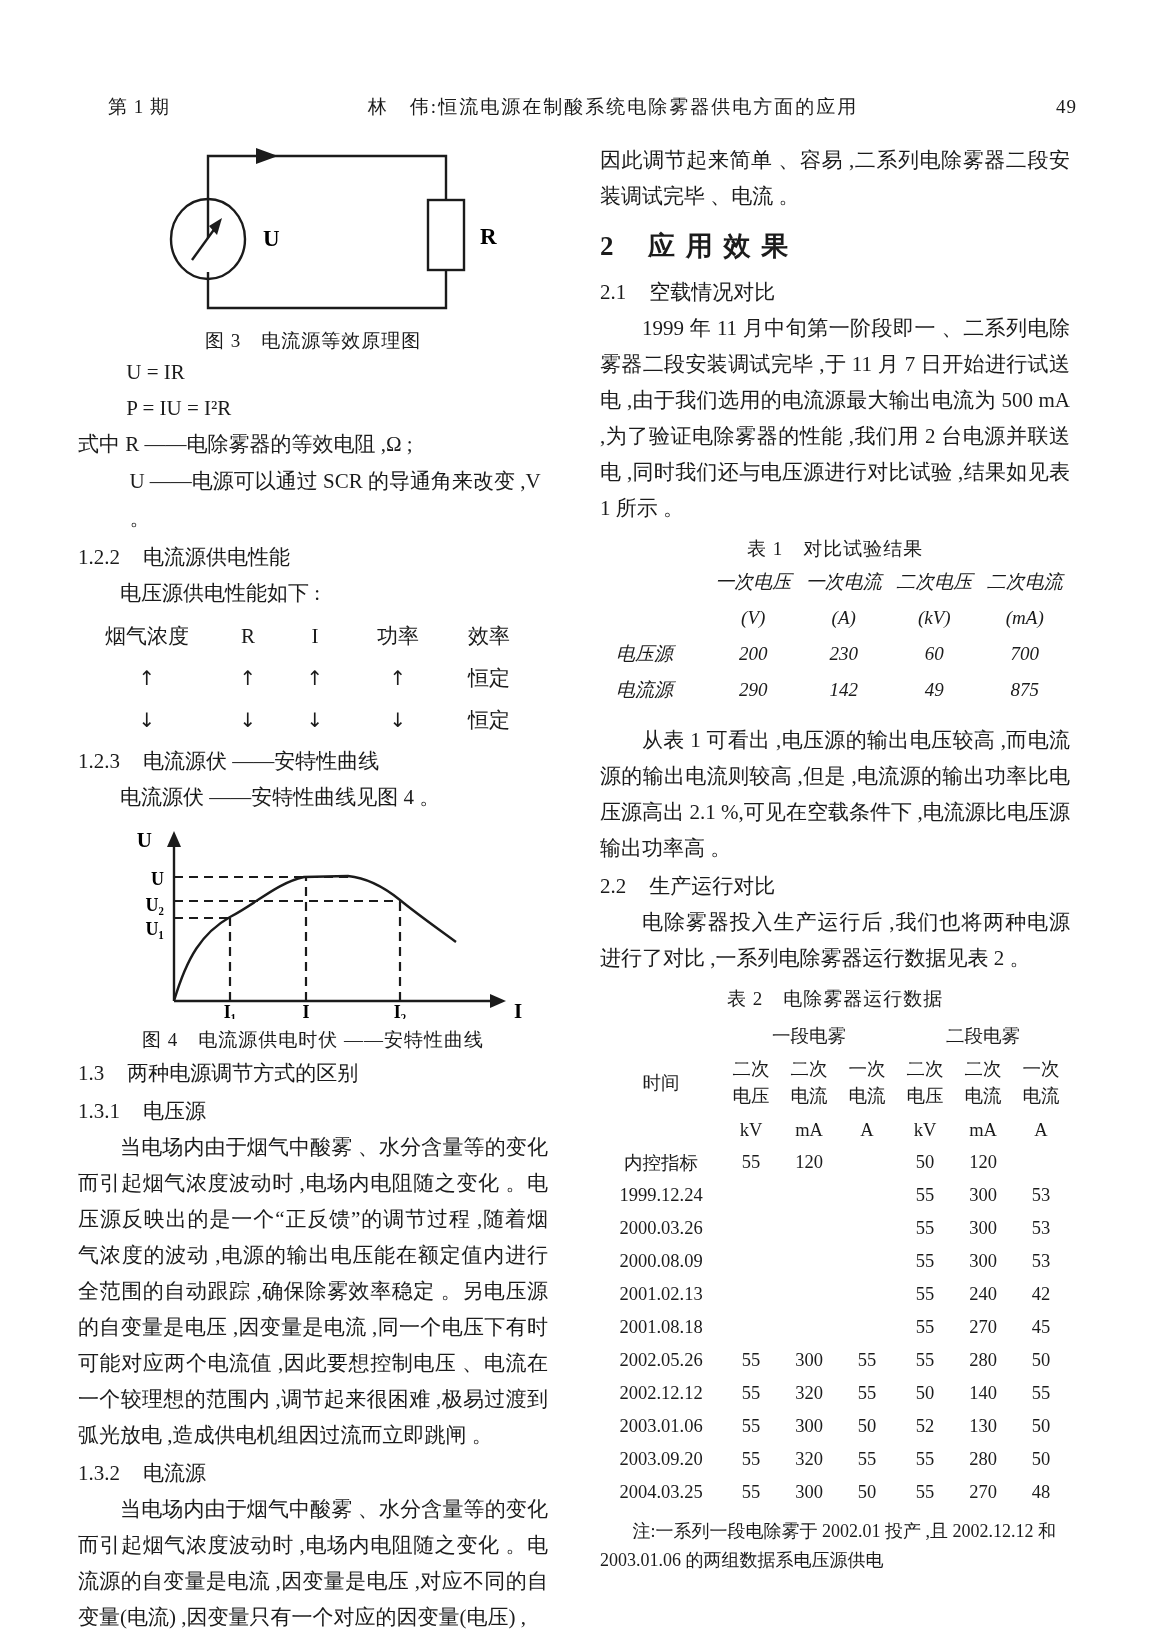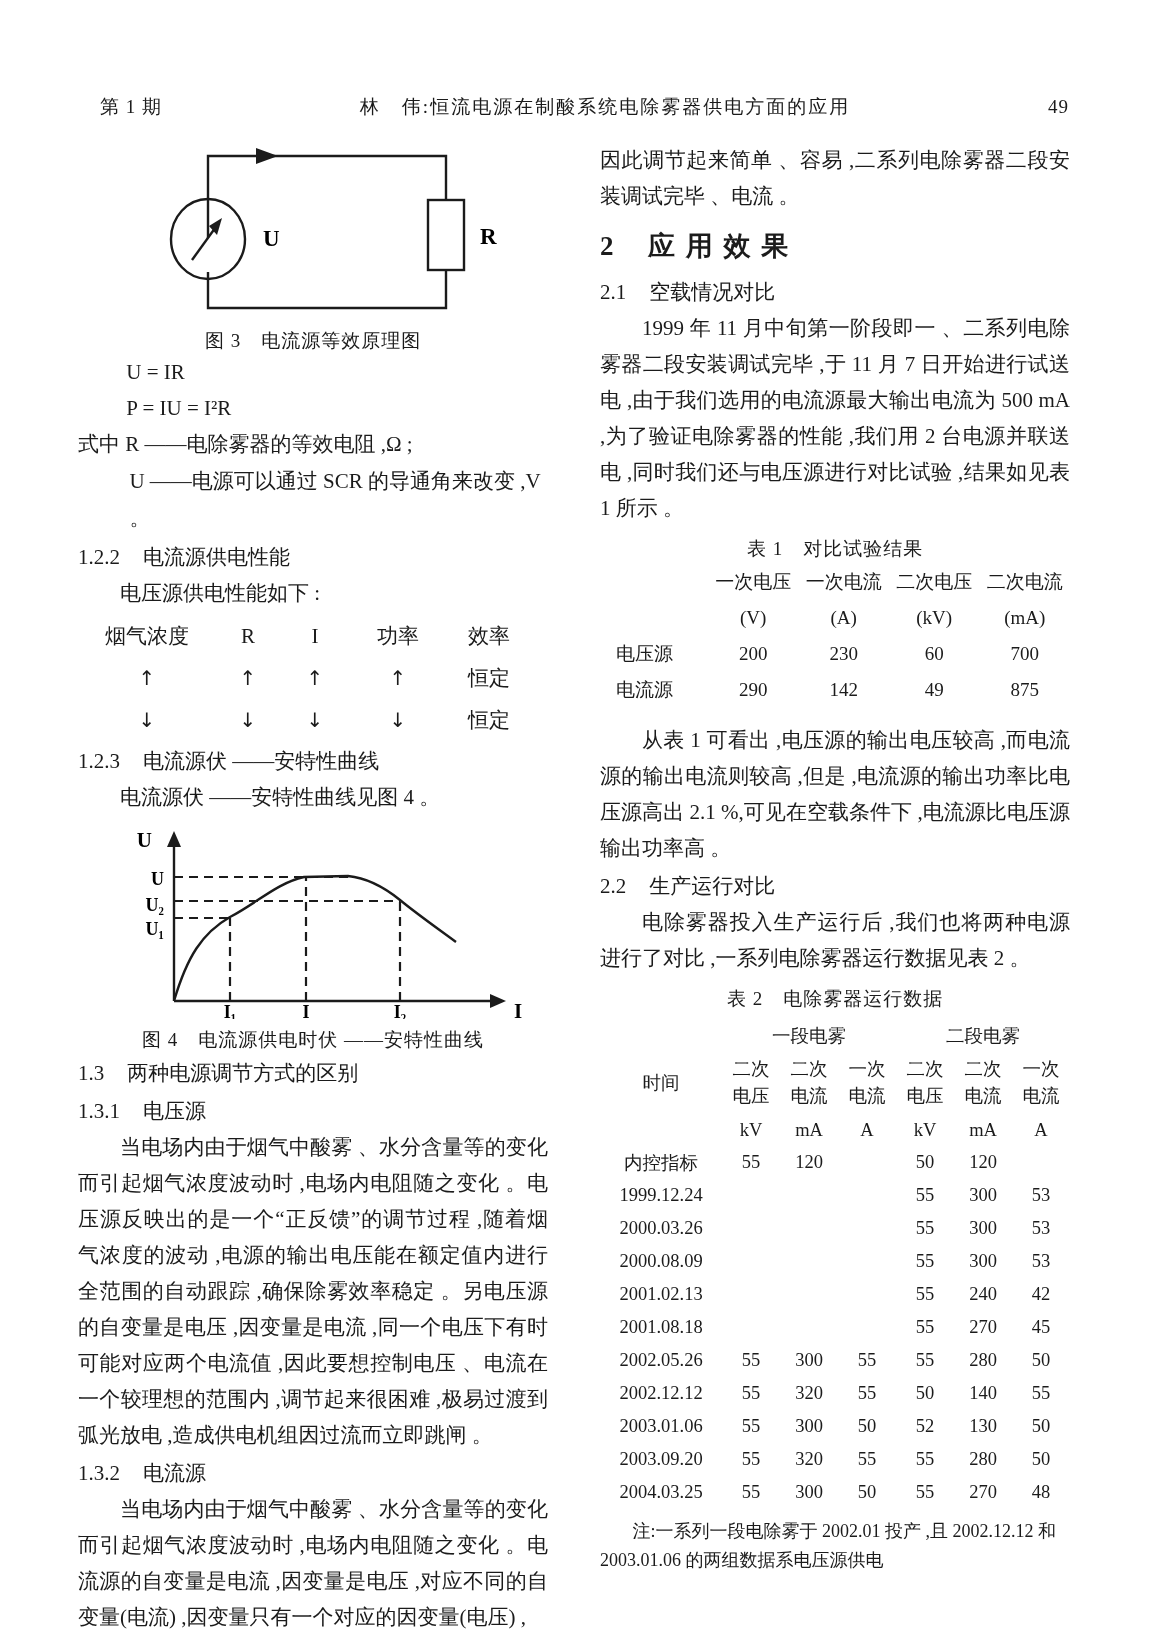--- a/index.html
+++ b/index.html
@@ -2,21 +2,21 @@
 <html><head>
 <meta charset="utf-8">
 <style>
   html,body{margin:0;padding:0;}
   body{
     width:1169px;height:1640px;background:#ffffff;position:relative;
     font-family:"Liberation Serif","DejaVu Serif",serif;color:#1b1b1b;
     overflow:hidden;
   }
   .header{
-    position:absolute;top:94px;left:100px;width:969px;
+    position:absolute;top:94px;left:108px;width:969px;
     display:flex;justify-content:space-between;align-items:baseline;
     font-size:19px;letter-spacing:1px;
   }
   .header .htitle{letter-spacing:2px;}
   .col{position:absolute;top:142px;width:470px;}
   .col-left{left:78px;}
   .col-right{left:600px;}
   .para{font-size:21px;line-height:36px;text-align:justify;margin:0;}
   .para.ind{text-indent:2em;}
   .fig{width:100%;text-align:center;}
@@ -32,21 +32,21 @@
   .perf{margin:4px 0 2px 0;}
   .perf .prow{display:flex;font-size:21px;line-height:42px;}
   .perf .c0{width:138px;text-align:center;}
   .perf .c1{width:64px;text-align:center;}
   .perf .c2{width:70px;text-align:center;}
   .perf .c3{width:96px;text-align:center;}
   .perf .c4{width:86px;text-align:center;}
   .arrow{font-family:"DejaVu Sans","Liberation Sans",sans-serif;font-size:20px;}
   table{border-collapse:collapse;}
   .t1{width:100%;font-size:19px;margin-top:2px;}
-  .t1 td{text-align:center;padding:0;height:36px;font-weight:normal;}
+  .t1 td{text-align:center;padding:0;height:36px;font-weight:normal;font-style:italic;}
   .t1 .rl{width:92px;text-align:left;padding-left:16px;}
   .t1cap,.t2cap{text-align:center;font-size:19px;letter-spacing:1px;margin-top:10px;}
   .t2{width:100%;font-size:18.5px;margin-top:6px;table-layout:fixed;}
   .t2 td{text-align:center;padding:0;vertical-align:middle;}
   .t2 .gh td{height:34px;}
   .t2 .sh td{height:62px;line-height:27px;}
   .t2 .uh td{height:32px;}
   .t2 .dr td{height:33px;}
   .t2 .datec{width:122px;}
   .note{font-size:18px;line-height:29px;margin-top:8px;}

